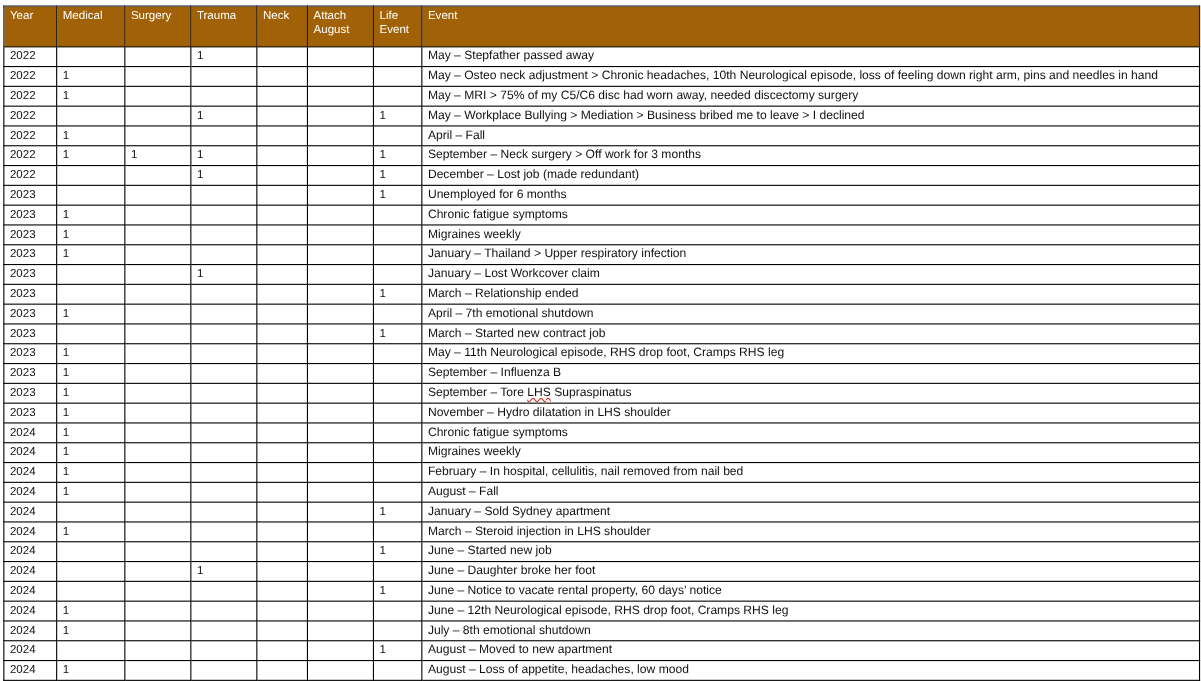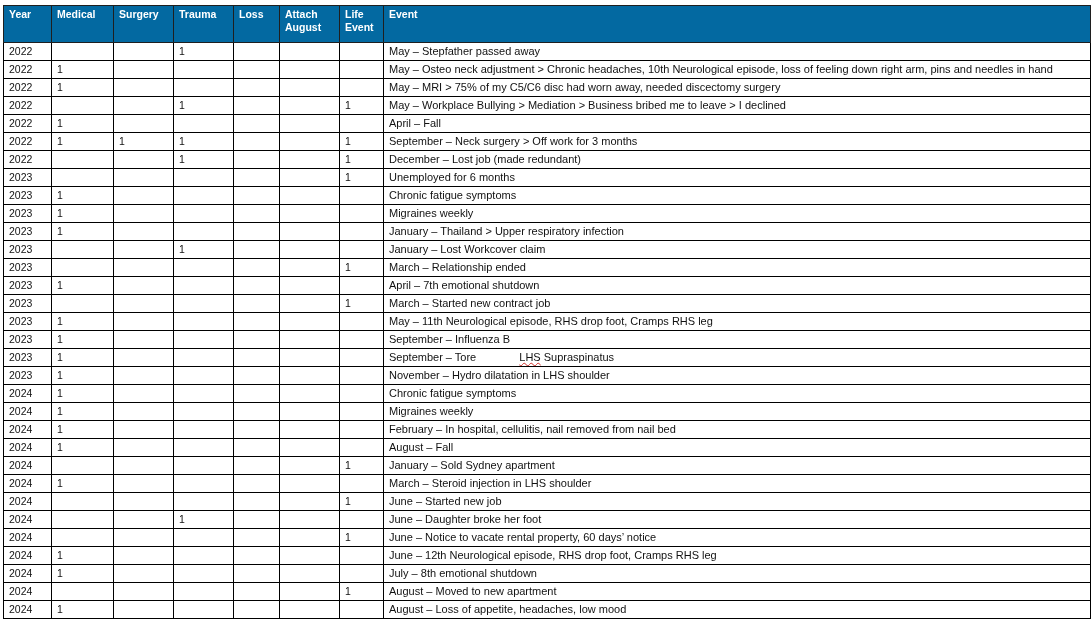--- a/index.html
+++ b/index.html
@@ -7,34 +7,34 @@
   table.log {
     position: absolute; left: 3px; top: 5px;
     border-collapse: collapse;
     table-layout: fixed;
     width: 1087px;
     font-family: "Liberation Sans", sans-serif;
     font-size: 10.5px;
     color: #111;
   }
   table.log th {
-    background: #0369a1; color: #ffffff;
-    font-weight: bold; text-align: left; vertical-align: top;
+    background: #a16207; color: #ffffff;
+    font-weight: normal; text-align: left; vertical-align: top;
     height: 34px; padding: 2px 5px 0 5px;
     border: 1px solid #1f1f1f; border-right: 1px solid #1f1f1f;
     line-height: 13px; font-size: 10.5px;
   }
   table.log td {
     border: 1px solid #000;
     height: 17px; padding: 0 5px;
     line-height: 17px; white-space: nowrap; overflow: hidden;
     vertical-align: middle;
   }
   td.ev { font-size: 11px; }
-  .spell { text-decoration: underline wavy #d0302a; text-decoration-thickness: 1px; margin-left: 40px; }
+  .spell { text-decoration: underline wavy #d0302a; text-decoration-thickness: 1px; }
 </style>
 </head>
 <body>
 
 <table class="log">
   <colgroup>
     <col style="width:48px">
       <col style="width:62px">
       <col style="width:60px">
       <col style="width:60px">
@@ -42,21 +42,21 @@
       <col style="width:60px">
       <col style="width:44px">
       <col style="width:707px">
   </colgroup>
   <thead>
     <tr id="header-row">
         <th><span>Year</span></th>
         <th><span>Medical</span></th>
         <th><span>Surgery</span></th>
         <th><span>Trauma</span></th>
-        <th><span>Loss</span></th>
+        <th><span>Neck</span></th>
         <th><span>Attach</span><br><span>August</span></th>
         <th><span>Life</span><br><span>Event</span></th>
         <th><span>Event</span></th>
       </tr>
   </thead>
   <tbody id="tbody">
       <tr>
         <td>2022</td>
         <td></td>
         <td></td>

